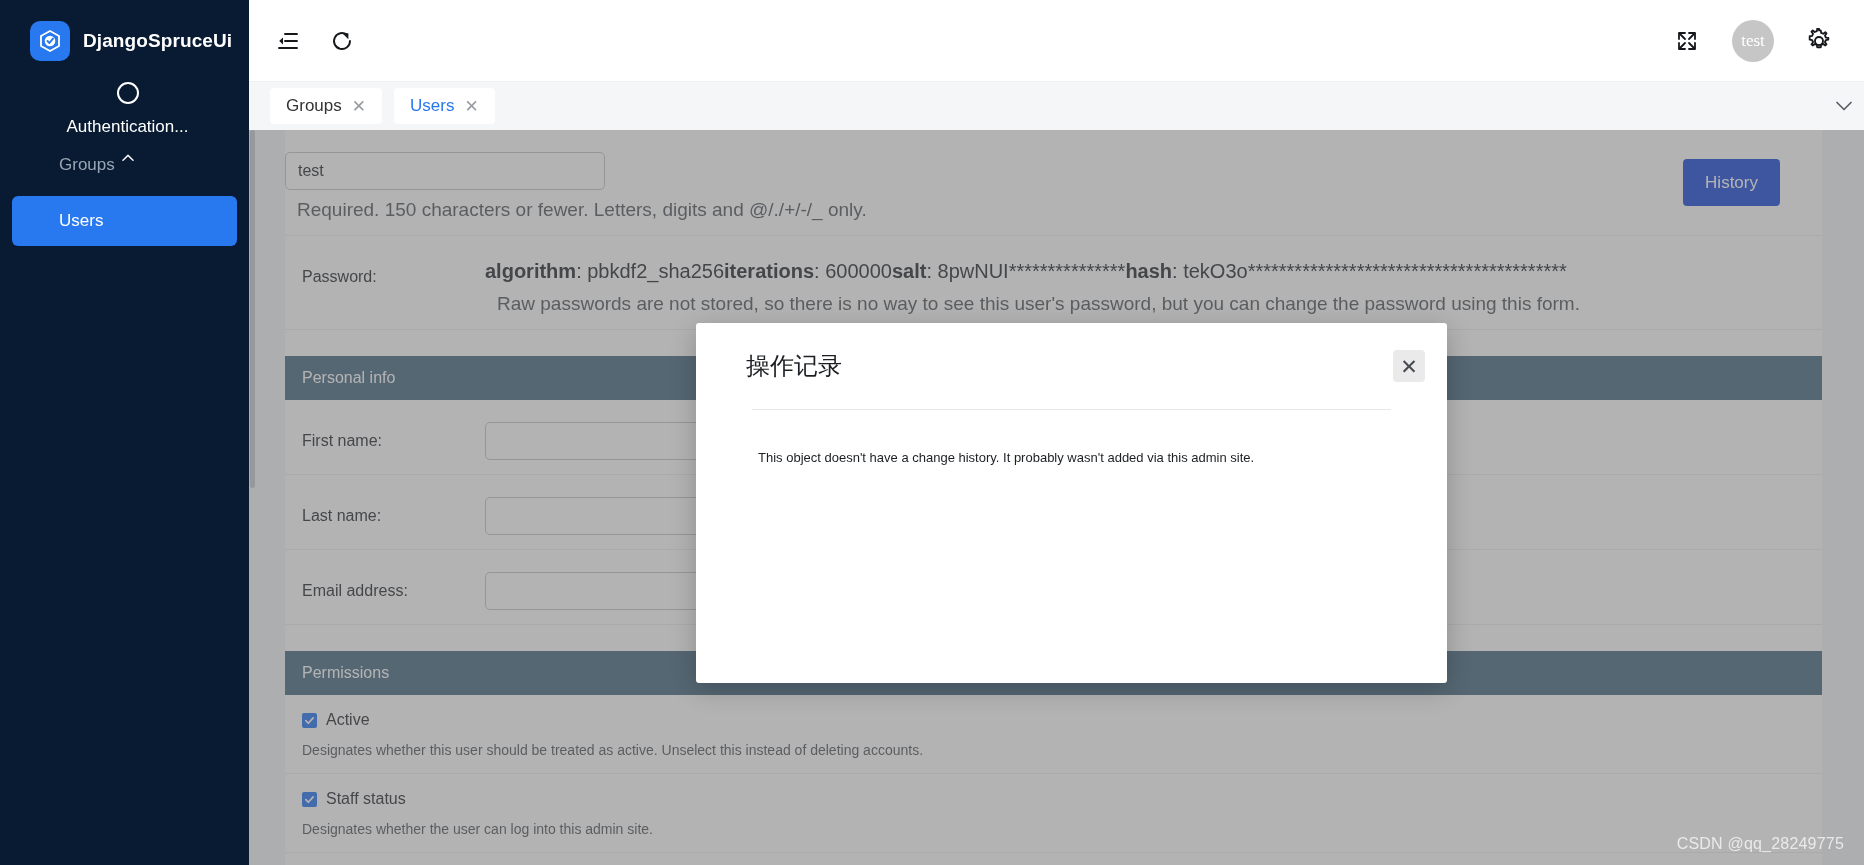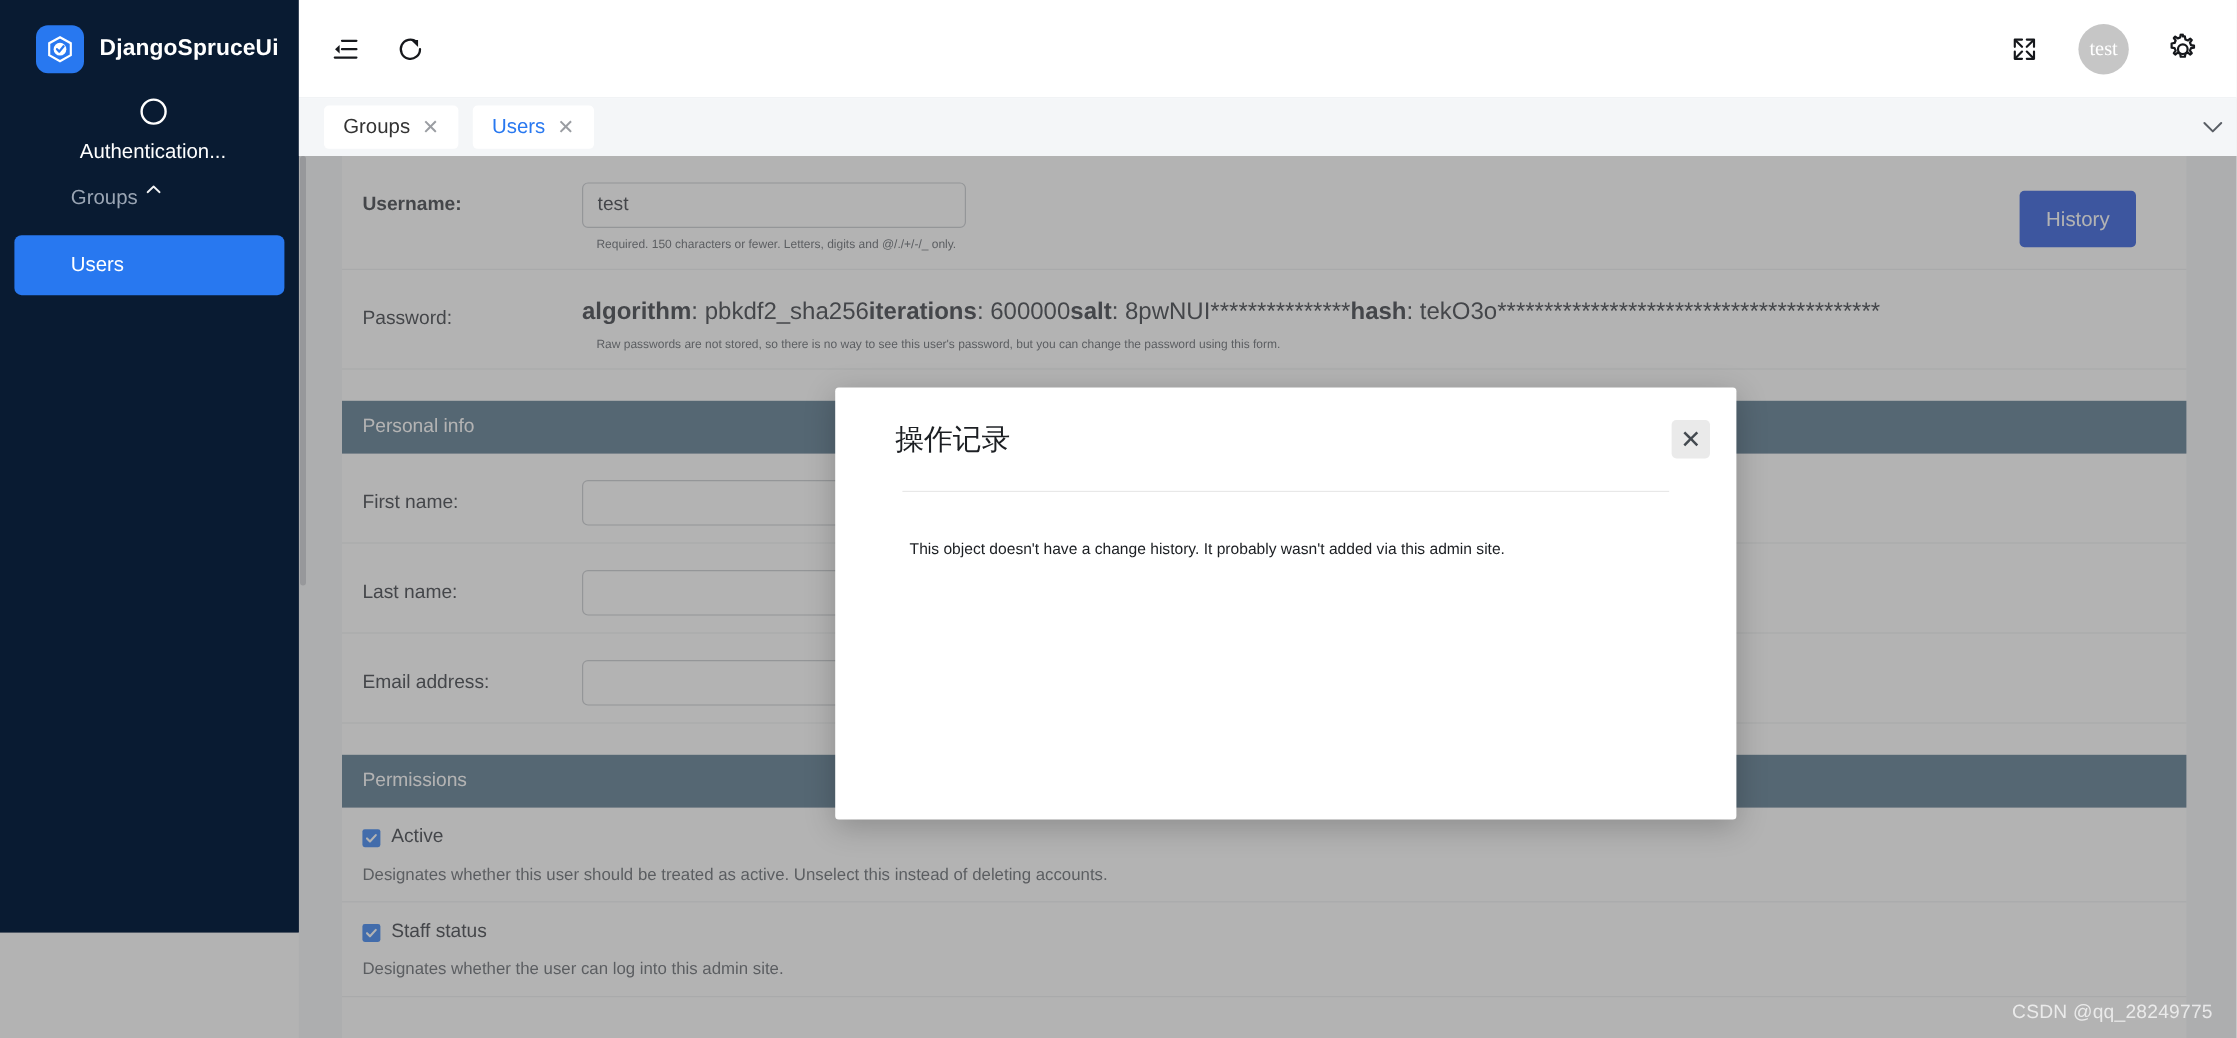--- a/index.html
+++ b/index.html
@@ -8,21 +8,21 @@
     width: 1864px; height: 865px;
     overflow: hidden;
     font-family: "Liberation Sans", sans-serif;
     background: #ffffff;
   }
   #app { position: relative; width: 1864px; height: 865px; }
 
   
   .sidebar {
     position: absolute; left: 0; top: 0;
-    width: 249px; height: 777px;
+    width: 249px; height: 865px;
     background: #091b32;
     color: #ffffff;
     text-align: center;
   }
   .brand {
     display: flex; align-items: center;
     height: 82px; padding-left: 30px; gap: 13px;
   }
   .brand-logo {
     width: 40px; height: 40px; border-radius: 10px;
@@ -143,21 +143,21 @@
   .f-label.bold { font-weight: 700; }
   .f-body { flex: 1; padding-right: 20px; }
   .f-input {
     width: 320px; height: 38px; border: 1px solid #c4c7cc;
     border-radius: 5px; background: #ffffff;
     font-size: 16px; color: #2b2f36;
     padding: 0 12px; line-height: 36px;
     font-family: "Liberation Sans", sans-serif;
   }
   .f-help {
-    font-size: 10px; color: #575c63; margin: 9px 0 14px 12px;
+    font-size: 19px; color: #575c63; margin: 9px 0 14px 12px;
   }
   .f-static {
     font-size: 20px; color: #2b2f36; line-height: 26px;
     word-break: break-all; margin-bottom: 4px;
   }
   .f-static b { font-weight: 700; }
 
   .section-header {
     height: 44px; background: #4c6d85; color: #ffffff;
     display: flex; align-items: center; padding-left: 17px;
@@ -316,21 +316,20 @@
   <div class="content-wrap">
     <div class="scrollbar-track">
       <div class="scrollbar-thumb"></div>
     </div>
 
     <div class="panel">
 
       <button class="history-btn">History</button>
 
       <div class="form-row">
-        <div class="f-label bold">Username:</div>
         <div class="f-body">
           <input class="f-input" type="text" value="test" style="">
           <div class="f-help">Required. 150 characters or fewer. Letters, digits and @/./+/-/_ only.</div>
         </div>
       </div>
 
       <div class="form-row">
         <div class="f-label">Password:</div>
         <div class="f-body">
           <div class="f-static"><b>algorithm</b><span>: pbkdf2_sha256</span><b>iterations</b><span>: 600000</span><b>salt</b><span>: 8pwNUI***************</span><b>hash</b><span>: tekO3o*****************************************</span>

